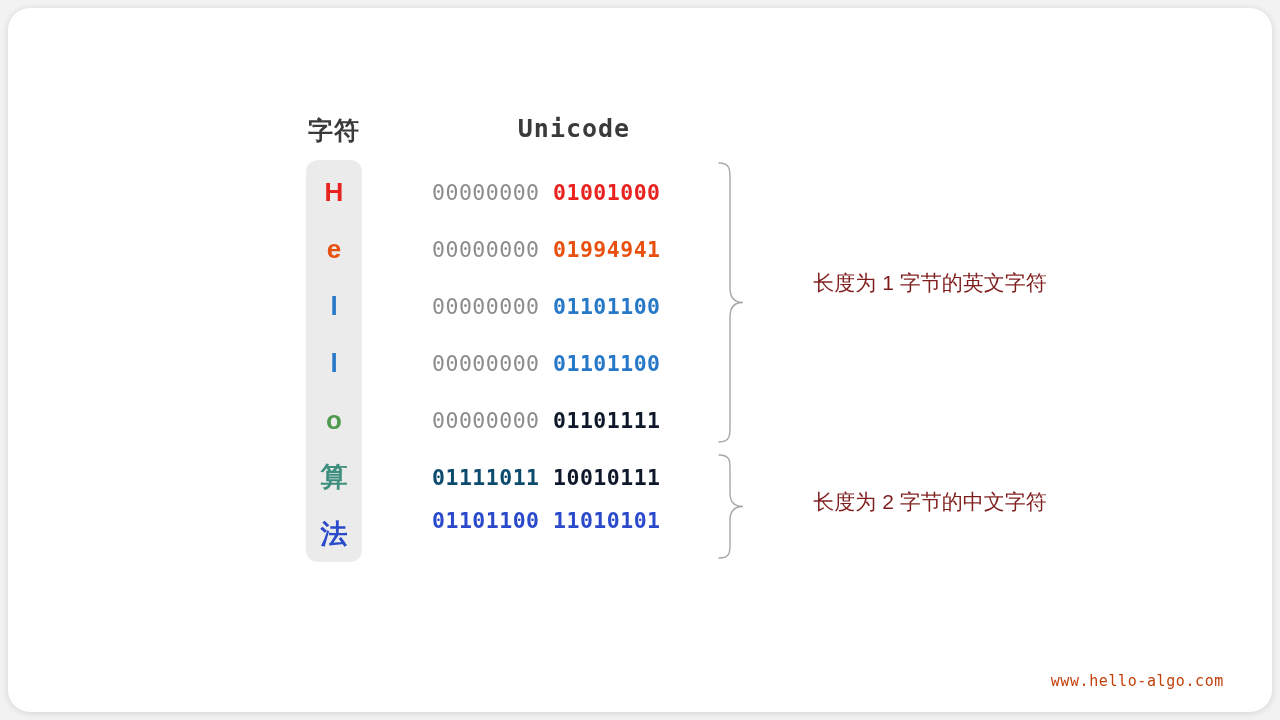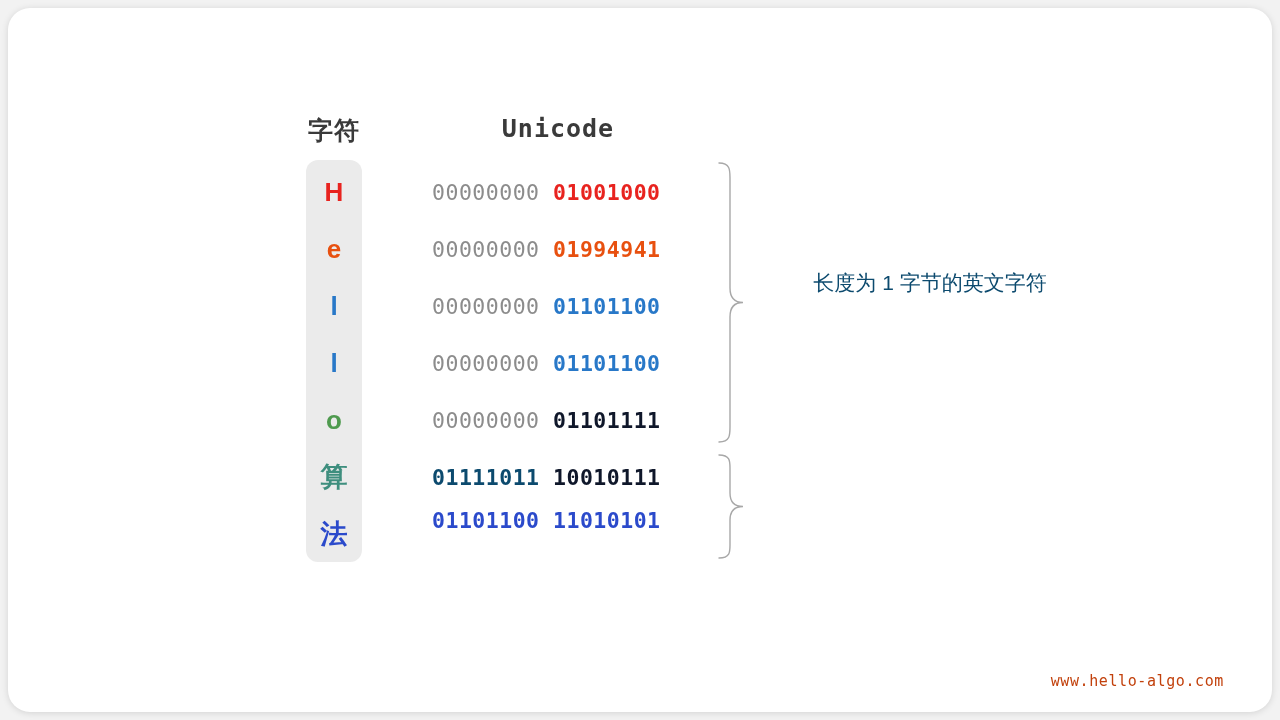--- a/index.html
+++ b/index.html
@@ -38,21 +38,21 @@
     top: 114px;
     width: 96px;
     text-align: center;
     font-size: 25px;
     font-weight: bold;
     color: #3a3a3a;
     letter-spacing: 1px;
   }
   .hdr-unicode {
     position: absolute;
-    left: 432px;
+    left: 448px;
     top: 114px;
     width: 252px;
     text-align: center;
     font-family: "DejaVu Sans Mono", monospace;
     font-size: 25px;
     font-weight: bold;
     color: #3a3a3a;
     letter-spacing: 1px;
   }
 
@@ -111,21 +111,21 @@
     display: block;
   }
 
   
   .anno {
     position: absolute;
     text-align: center;
   }
   .anno .l1 {
     font-size: 21px;
-    color: #0c4a6e;
+    color: #7f1d1d;
     white-space: pre;
     line-height: 34px;
   }
   .anno .l2 {
     font-size: 20px;
     color: #8c8c8c;
     white-space: pre;
     line-height: 34px;
     font-family: "DejaVu Sans", sans-serif;
   }
@@ -181,16 +181,19 @@
     <svg width="30" height="110" viewBox="0 0 30 110" fill="none" stroke="#a8a8a8" stroke-width="1.4" stroke-linecap="round">
       <path d="M3 3 C14 3 14 9 14 16 L14 41 C14 50 18 54.5 27 54.5
                C18 54.5 14 59 14 68 L14 93 C14 100 14 106 3 106"></path>
     </svg>
   </div>
 
   <div class="anno" style="left:768px; top:266px; width:324px;">
     <div class="l1">长度为 1 字节的英文字符</div>
   </div>
 
+  <div class="anno" style="left:768px; top:485px; width:324px;">
+    <div class="l1">长度为 2 字节的中文字符</div>
+  </div>
 
   <div id="watermark">www.hello-algo.com</div>
 
 </div>
 
 </body></html>

